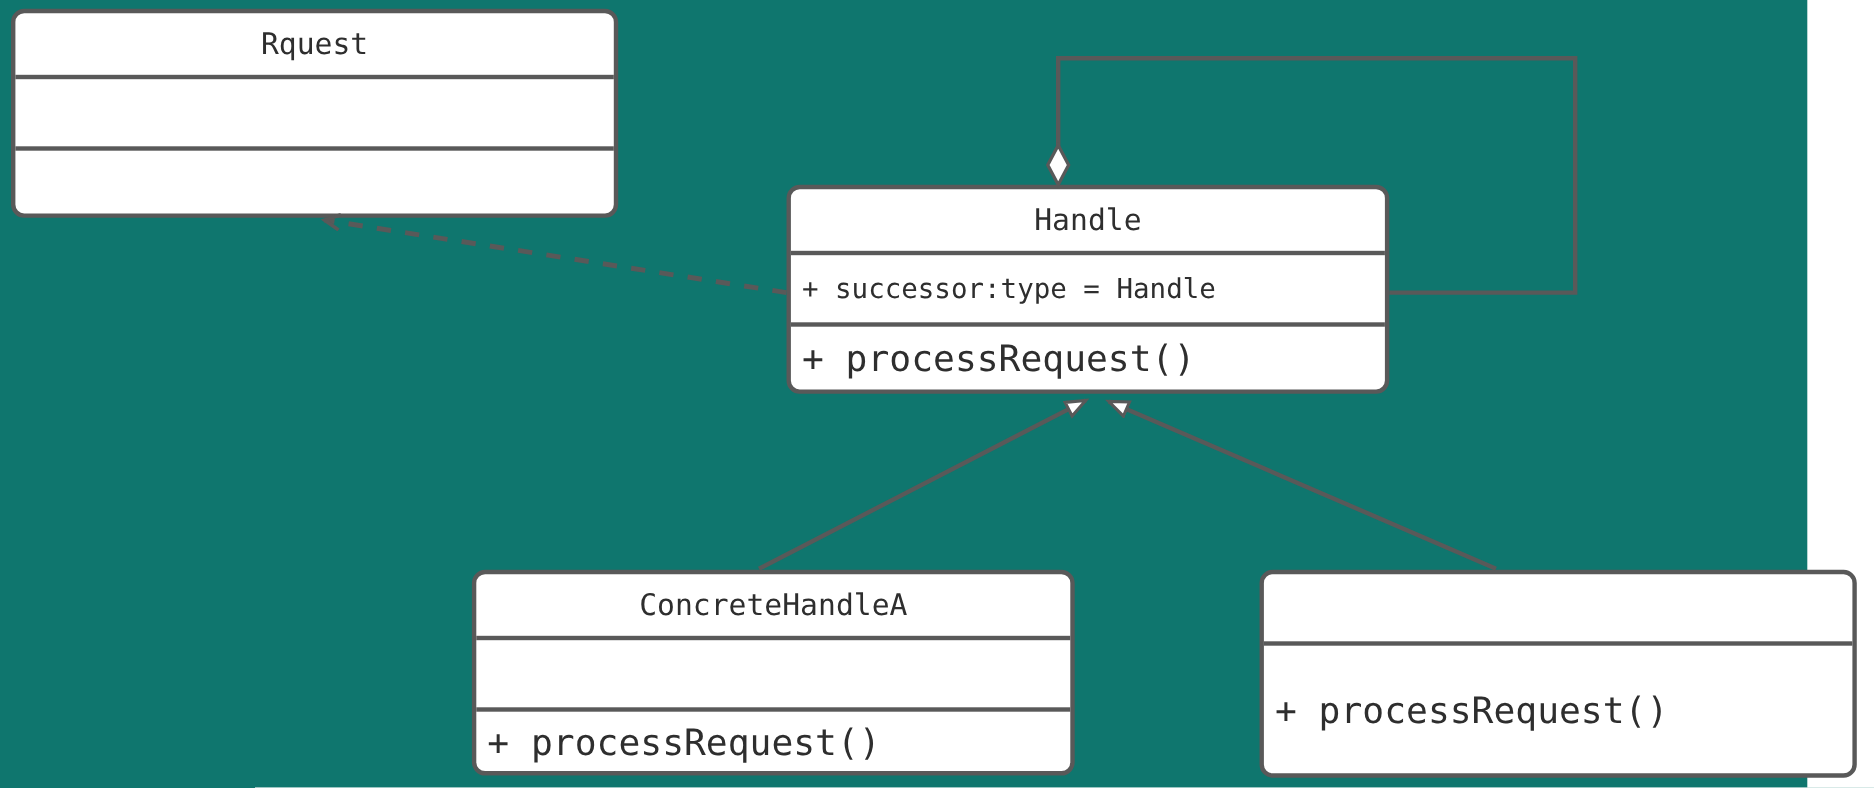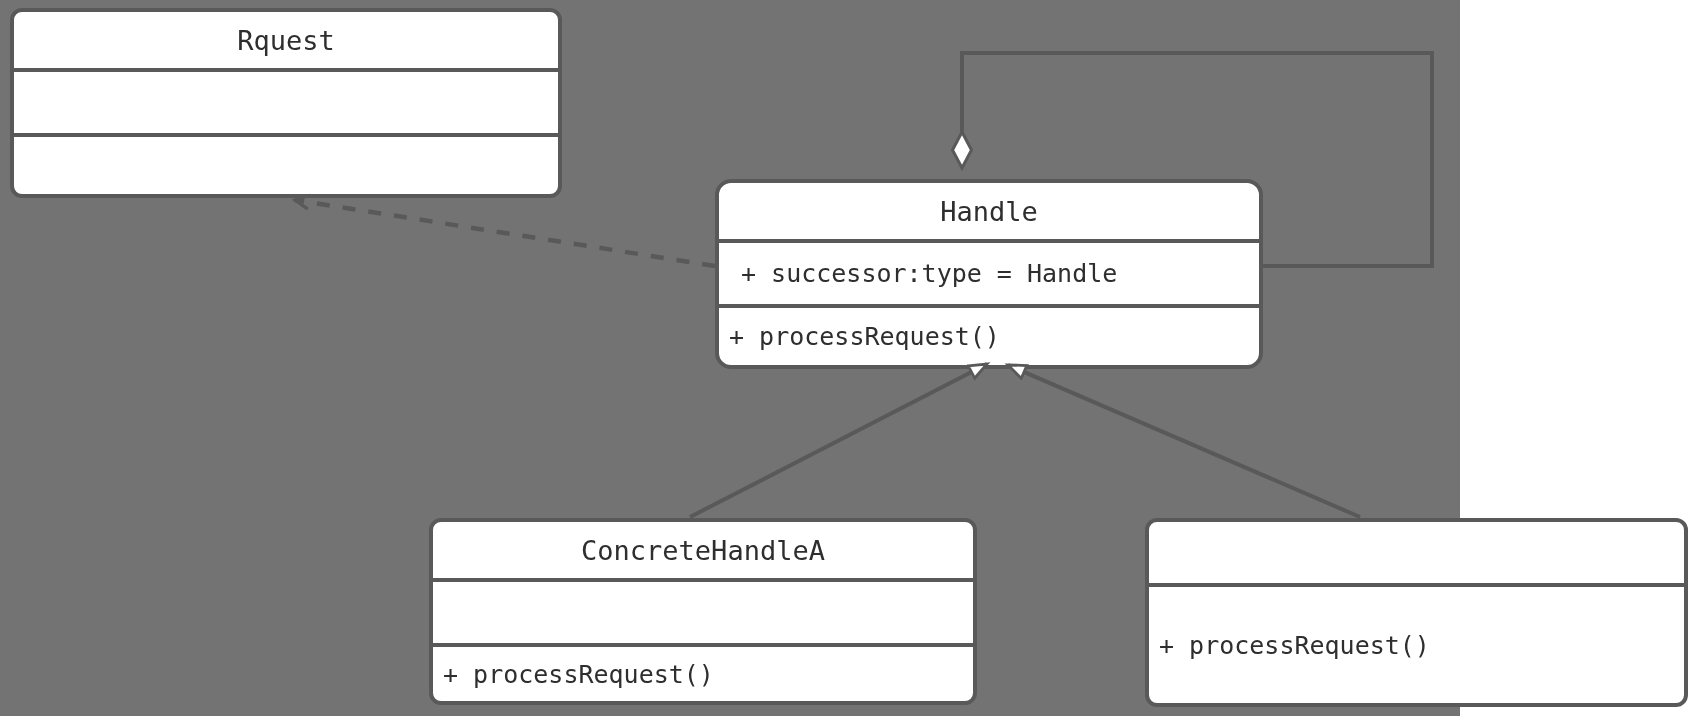--- a/index.html
+++ b/index.html
@@ -6,23 +6,23 @@
     margin: 0;
     padding: 0;
     background: #ffffff;
     width: 1704px;
     height: 716px;
     overflow: hidden;
     font-family: "DejaVu Sans Mono", "Liberation Mono", monospace;
   }
   .stage {
     position: relative;
-    width: 1460px;
+    width: 1643px;
     height: 716px;
-    background: #737373;
+    background: #0f766e;
   }
   .class-box {
     position: absolute;
     box-sizing: border-box;
     border: 4px solid #595959;
     border-radius: 12px;
     background: #ffffff;
     display: flex;
     flex-direction: column;
     z-index: 1;
@@ -35,28 +35,28 @@
   .compartment.title {
     height: 60px;
     justify-content: center;
     border-bottom: 4px solid #595959;
     font-size: 27px;
     color: #2e2e2e;
   }
   .compartment.attrs {
     height: 65px;
     border-bottom: 4px solid #595959;
-    padding: 0 22px;
+    padding: 0 10px;
     font-size: 25px;
     color: #2e2e2e;
   }
   .compartment.methods {
     flex: 1;
     padding: 0 10px;
-    font-size: 25px;
+    font-size: 33px;
     color: #2e2e2e;
   }
   svg.connectors {
     position: absolute;
     left: 0;
     top: 0;
     z-index: 2;
     pointer-events: none;
   }
 </style>
@@ -64,21 +64,21 @@
 <body>
 
 <div class="stage">
 
   <div class="class-box" style="left:10px; top:8px; width:552px; height:190px;">
     <div class="compartment title">Rquest</div>
     <div class="compartment attrs"></div>
     <div class="compartment methods"></div>
   </div>
 
-  <div class="class-box" style="left:715px; top:179px; width:548px; height:190px;border-radius:16px;">
+  <div class="class-box" style="left:715px; top:168px; width:548px; height:190px;">
     <div class="compartment title">Handle</div>
     <div class="compartment attrs">
       <span>+ successor:type = Handle</span>
     </div>
     <div class="compartment methods">
       <span>+ processRequest()</span>
     </div>
   </div>
 
   <div class="class-box" style="left:429px; top:518px; width:548px; height:187px;">

